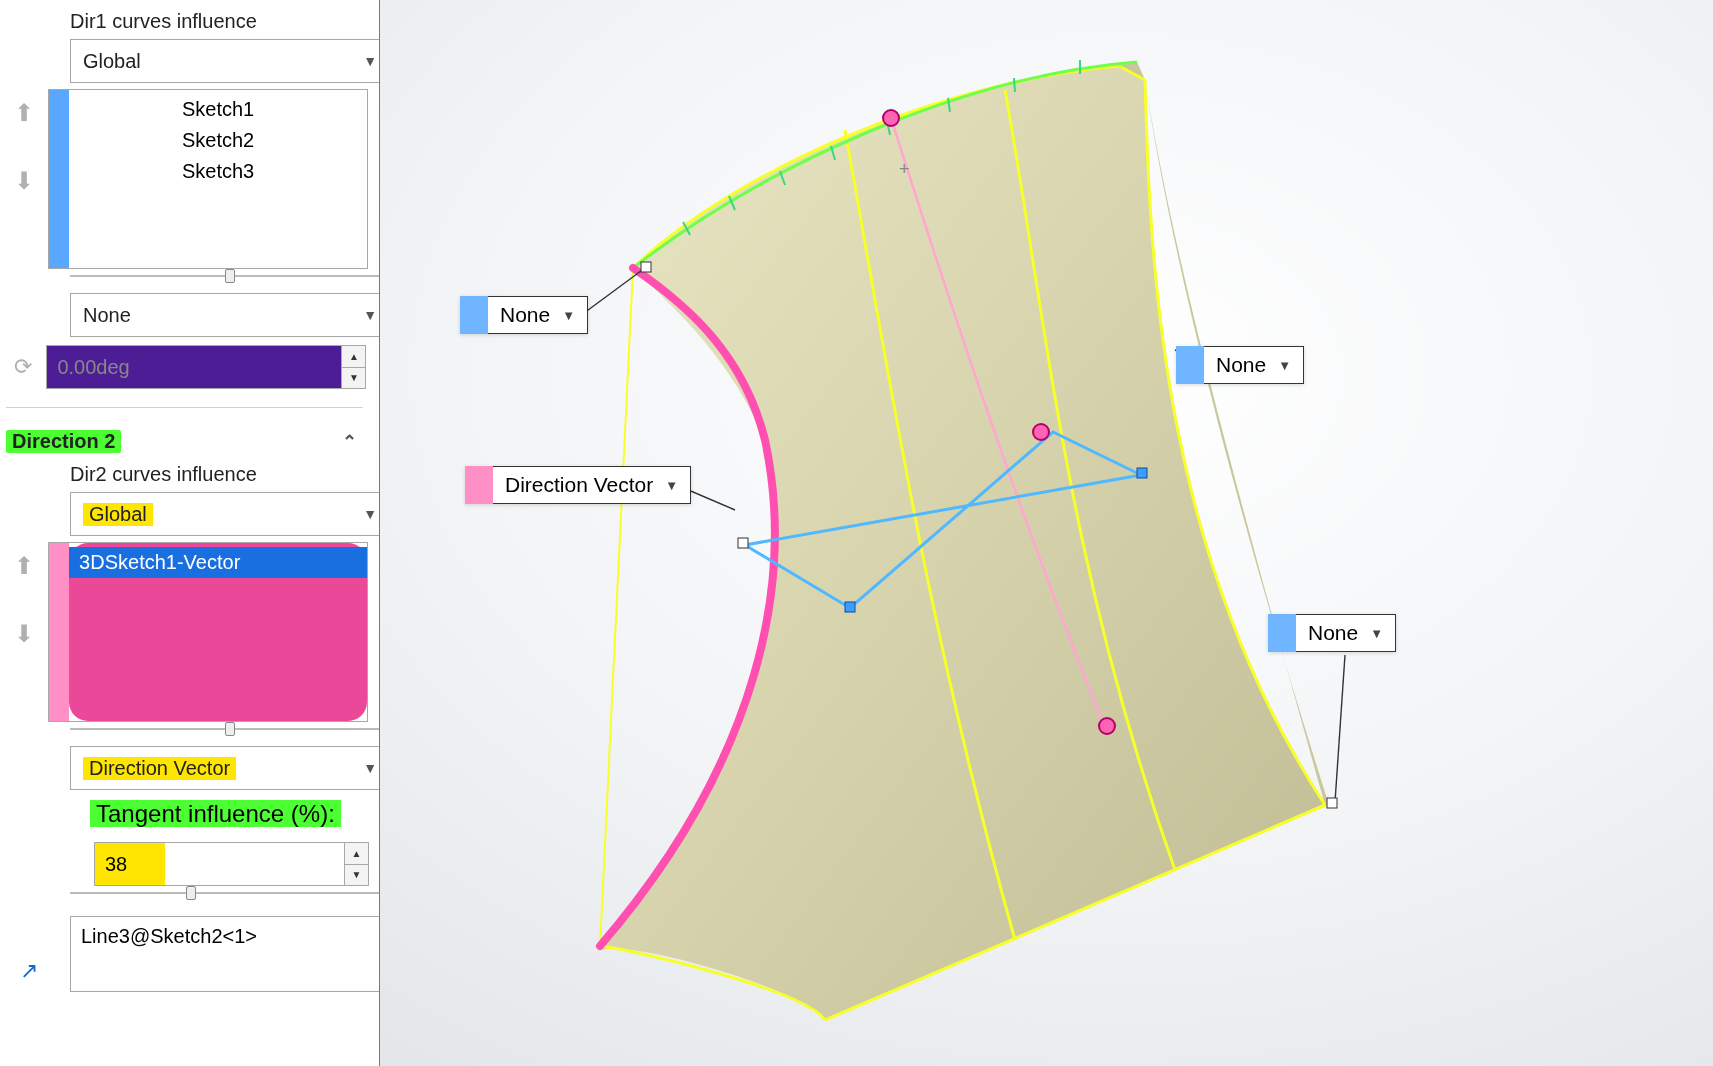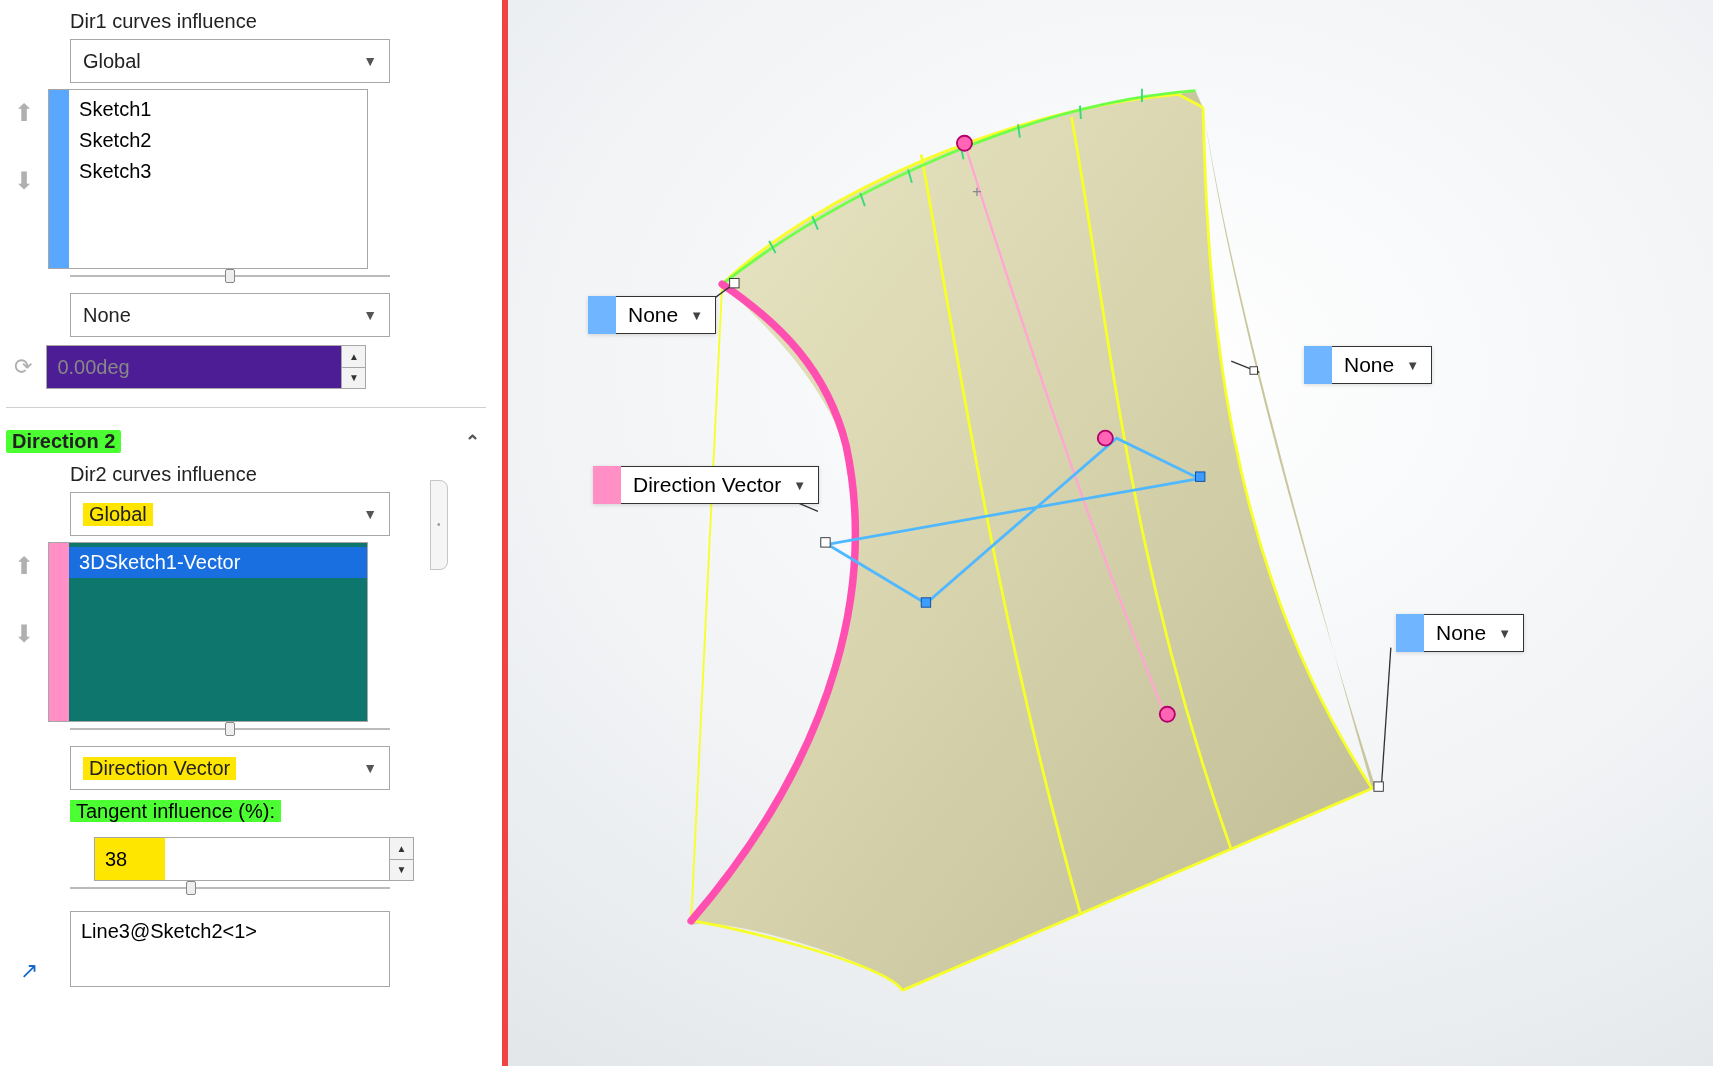--- a/index.html
+++ b/index.html
@@ -1,23 +1,23 @@
 <!DOCTYPE html>
 <html><head>
 <meta charset="utf-8">
 <style>
 * { box-sizing: border-box; margin: 0; padding: 0; font-family: "Segoe UI", Arial, sans-serif; }
 html, body { width: 1713px; height: 1066px; overflow: hidden; }
 body { display: flex; background: #fff; }
 
 
 .panel {
-  width: 508px;
+  width: 380px;
   height: 100%;
-  border-right: 6px solid #ef4444;
+  border-right: 1px solid #ef4444;
   padding: 6px 10px 10px 0;
   overflow: hidden;
   background: #ffffff;
   position: relative;
 }
 .label { font-size: 20px; color: #222; padding: 4px 0 6px 70px; }
 .section-header {
   display: flex; align-items: center; justify-content: space-between;
   font-size: 20px; font-weight: 600; color: #222;
   padding: 6px 12px 6px 6px; margin-top: 16px;
@@ -34,27 +34,27 @@
 .dropdown.hl span:first-child { background: #ffe600; padding: 0 6px; }
 .dd-caret { color: #555; font-size: 14px; }
 
 .listbox-wrap { display: flex; align-items: flex-start; margin: 6px 0 0 14px; }
 .updown { display: flex; flex-direction: column; gap: 40px; margin-right: 14px; margin-top: 10px; }
 .updown .arrow { font-size: 24px; color: #b0b0b0; cursor: pointer; }
 .listbox {
   width: 320px; height: 180px; border: 1px solid #a7a7a7;
   display: flex; background: #fff;
 }
-.listbox.tall { height: 180px; }
+.listbox.tall { height: 180px; text-align: center; }
 .listbox .stripe { width: 20px; }
 .stripe.blue { background: #5aa7ff; }
 .stripe.pink { background: #ff8fc4; }
 .listbox .items { flex: 1; padding: 4px 0; font-size: 20px; }
 .listbox .items div { padding: 4px 10px; }
-.listbox.selected .items { background: #0f766e; }
+.listbox.selected .items { background: #ec4899; border-radius: 19px; }
 .listbox.selected .items .sel { background: #1a6fe0; color: #fff; }
 
 .slider-track { margin-left: 70px; width: 320px; height: 14px; position: relative; }
 .slider-track::before {
   content: ""; position: absolute; left: 0; right: 0; top: 6px; height: 2px; background: #bbb;
 }
 .slider-thumb {
   position: absolute; top: 0; width: 10px; height: 14px;
   background: #eee; border: 1px solid #888; border-radius: 2px;
 }
@@ -71,21 +71,21 @@
 }
 .spinbox.hl input { background: #ffe600; width: 70px; flex: 0 0 70px; }
 .spinbox .rest { flex: 1; }
 .spin-btns { width: 24px; display: flex; flex-direction: column; border-left: 1px solid #a7a7a7; }
 .spin-btns div {
   flex: 1; display: flex; align-items: center; justify-content: center;
   font-size: 10px; color: #333; background: #f3f3f3; cursor: pointer;
 }
 .spin-btns div:first-child { border-bottom: 1px solid #a7a7a7; }
 
-.sublabel { font-size: 20px; padding: 10px 0 6px 70px; }
+.sublabel { font-size: 24px; padding: 10px 0 6px 70px; margin-left: 20px; }
 .sublabel.hl span { background: #4cff33; padding: 0 6px; }
 
 .hr { height: 1px; background: #d0d0d0; margin: 18px 6px 0 6px; }
 
 .textbox {
   margin-left: 70px; width: 320px; height: 76px; border: 1px solid #a7a7a7;
   padding: 8px 10px; font-size: 20px; background: #fff;
 }
 
 .apply-arrow { position: absolute; left: 20px; font-size: 22px; color: #1769c9; }

